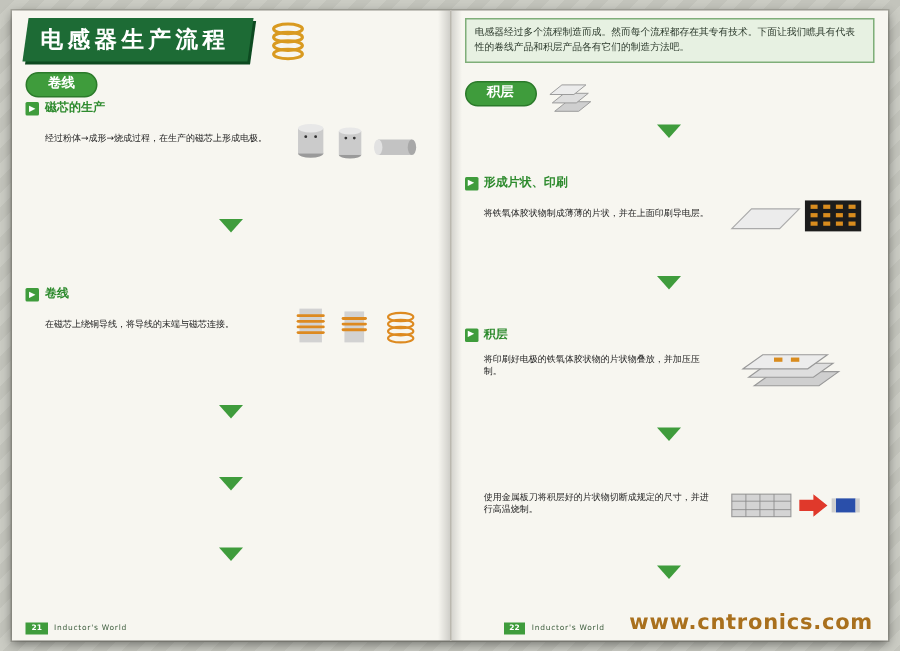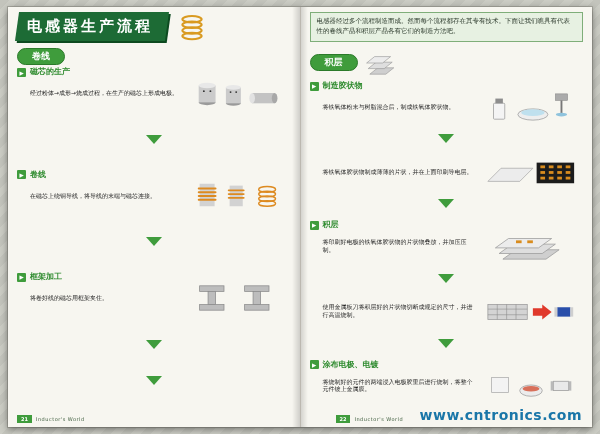--- a/index.html
+++ b/index.html
@@ -10,34 +10,34 @@
   .page{flex:1;position:relative;padding:5px 9px 4px 9px;display:flex;flex-direction:column;min-width:0}
   .page.left{border-right:1px solid #ddd9cf}
   .banner-row{display:flex;align-items:flex-start;gap:8px;margin-bottom:4px}
   .banner{background:#1d6b35;color:#fff;font-weight:bold;font-size:15px;letter-spacing:3px;padding:5px 14px 5px 10px;transform:skewX(-8deg);box-shadow:2px 2px 0 #0d4a20;white-space:nowrap}
   .banner span{display:inline-block;transform:skewX(8deg)}
   .coil-deco{width:34px;height:32px;flex:0 0 auto}
   .intro{background:#e7f1e2;border:1px solid #7fae79;color:#2c3a2c;font-size:6.5px;line-height:1.5;padding:4px 6px;margin-bottom:5px}
   .pill-row{display:flex;align-items:center;gap:6px;margin-bottom:3px}
   .pill{display:inline-block;background:#3f9c3c;color:#fff;font-weight:bold;font-size:9px;line-height:1;padding:3px 14px;border-radius:9px;border:1px solid #2b7a2a}
   .steps{display:flex;flex-direction:column;flex:1;justify-content:space-between}
-  .step-head{display:flex;align-items:flex-end;gap:4px}
+  .step-head{display:flex;align-items:center;gap:4px}
   .marker{width:9px;height:9px;background:#3f9c3c;border-radius:1px;color:#fff;font-size:5.5px;display:flex;align-items:center;justify-content:center;flex:0 0 auto}
   .marker::before{content:"▶"}
   .step-title{color:#2e8b2e;font-weight:bold;font-size:8px;line-height:1.1}
   .step-body{display:flex;align-items:center;gap:5px;padding:1px 0 0 13px}
   .desc{flex:1;font-size:6px;line-height:1.3;color:#1f1f1f;min-width:0}
   .illus{flex:0 0 auto}
   .illus svg{width:104px;height:30px;display:block}
   .arrow{align-self:center;width:0;height:0;border-left:8px solid transparent;border-right:8px solid transparent;border-top:9px solid #3f9c3c;margin:1px 0}
   .footer{display:flex;align-items:center;gap:4px;margin-top:3px;font-size:5px;color:#3a5a3a}
   .page.right .footer{padding-left:26px}
   .pageno{background:#3f9c3c;color:#fff;padding:1px 4px;font-size:5px;font-weight:bold}
   .brand{font-size:5px;letter-spacing:.5px}
-  .watermark{position:absolute;right:10px;bottom:4px;z-index:6;color:#0369a1;font-size:14px;font-weight:bold;letter-spacing:.5px;opacity:.9}
+  .watermark{position:absolute;right:10px;bottom:4px;z-index:6;color:#a16207;font-size:14px;font-weight:bold;letter-spacing:.5px;opacity:.9}
 </style>
 </head>
 <body>
 
 <div class="pages">
   <div class="fold"></div>
 
   <div class="page left">
     <div class="banner-row">
       <div class="banner"><span>电感器生产流程</span></div>
@@ -112,41 +112,20 @@
                   <ellipse cx="80" cy="15" rx="9" ry="3"></ellipse>
                   <ellipse cx="80" cy="20" rx="9" ry="3"></ellipse>
                   <ellipse cx="80" cy="25" rx="9" ry="3"></ellipse>
                 </g>
             </svg>
           </div>
         </div>
       </div>
       <div class="arrow"></div>
 
-      <div class="step">
-        <div class="step-head">
-            <span class="marker"></span>
-            <span class="step-title">框架加工</span>
-          </div>
-        <div class="step-body">
-          <div class="desc">将卷好线的磁芯用框架夹住。</div>
-          <div class="illus">
-            <svg viewBox="0 0 100 32">
-              <g fill="#bdbdbd" stroke="#8a8a8a" stroke-width="0.8">
-                <rect x="8" y="3" width="26" height="6"></rect>
-                  <rect x="17" y="9" width="8" height="14"></rect>
-                  <rect x="8" y="23" width="26" height="6"></rect>
-                <rect x="56" y="3" width="26" height="6"></rect>
-                  <rect x="65" y="9" width="8" height="14"></rect>
-                  <rect x="56" y="23" width="26" height="6"></rect>
-              </g>
-            </svg>
-          </div>
-        </div>
-      </div>
       <div class="arrow"></div>
 
       <div class="arrow"></div>
 
 
       <div class="footer">
         <span class="pageno">21</span>
         <span class="brand">Inductor's World</span>
       </div>
     </div>
@@ -159,43 +138,27 @@
       <span class="pill">积层</span>
       <svg class="coil-deco" viewBox="0 0 40 40">
         <polygon points="6,34 16,26 36,26 26,34" fill="#cfcfcf" stroke="#999" stroke-width="0.8"></polygon>
         <polygon points="4,27 14,19 34,19 24,27" fill="#dedede" stroke="#999" stroke-width="0.8"></polygon>
         <polygon points="2,20 12,12 32,12 22,20" fill="#ececec" stroke="#999" stroke-width="0.8"></polygon>
       </svg>
     </div>
 
     <div class="steps">
 
-      <div class="step">
-        <div class="step-head">
-            <span class="marker"></span>
-            <span class="step-title">制造胶状物</span>
-          </div>
-        <div class="step-body">
-          <div class="desc">将铁氧体粉末与树脂混合后，制成铁氧体胶状物。</div>
-          <div class="illus">
-            <svg viewBox="0 0 100 32">
-              <rect x="10" y="12" width="12" height="17" rx="1" fill="#f4f4f4" stroke="#999" stroke-width="0.8"></rect>
-                <rect x="12" y="7" width="8" height="5" fill="#8d8d8d"></rect>
-              <ellipse cx="52" cy="24" rx="16" ry="6" fill="#eeeeee" stroke="#999" stroke-width="0.8"></ellipse>
-                <ellipse cx="52" cy="22" rx="12.5" ry="3.5" fill="#bfe0ee"></ellipse>
-              <rect x="76" y="2" width="13" height="7" fill="#ababab" stroke="#888" stroke-width="0.6"></rect>
-                <rect x="81.5" y="9" width="2" height="14" fill="#777"></rect>
-                <ellipse cx="82.5" cy="24" rx="6" ry="2" fill="#8fc3dd"></ellipse>
-            </svg>
-          </div>
-        </div>
-      </div>
-      <div class="arrow"></div>
-
-      <div class="step">
+      <div class="arrow"></div>
+
+      <div class="step">
+        <div class="step-head">
+            <span class="marker"></span>
+            <span class="step-title">形成片状、印刷</span>
+          </div>
         <div class="step-body">
           <div class="desc">将铁氧体胶状物制成薄薄的片状，并在上面印刷导电层。</div>
           <div class="illus">
             <svg viewBox="0 0 100 32">
               <polygon points="4,26 18,12 52,12 38,26" fill="#ececec" stroke="#aaa" stroke-width="0.8"></polygon>
               <rect x="56" y="6" width="40" height="22" fill="#1c1c1c"></rect>
               <g fill="#d98c1e">
                 <rect x="60" y="9" width="5" height="3"></rect>
                   <rect x="69" y="9" width="5" height="3"></rect>
                   <rect x="78" y="9" width="5" height="3"></rect>
@@ -253,39 +216,20 @@
               <polygon points="52,13 62,13 62,9 72,17 62,25 62,21 52,21" fill="#e0392b"></polygon>
               <rect x="78" y="12" width="14" height="10" fill="#2a4faa"></rect>
                 <rect x="75" y="12" width="3" height="10" fill="#cfcfcf"></rect>
                 <rect x="92" y="12" width="3" height="10" fill="#cfcfcf"></rect>
             </svg>
           </div>
         </div>
       </div>
       <div class="arrow"></div>
 
-      <div class="step">
-        <div class="step-head">
-            <span class="marker"></span>
-            <span class="step-title">涂布电极、电镀</span>
-          </div>
-        <div class="step-body">
-          <div class="desc">将烧制好的元件的两端浸入电极胶里后进行烧制，将整个元件镀上金属膜。</div>
-          <div class="illus">
-            <svg viewBox="0 0 100 32">
-              <rect x="8" y="8" width="18" height="16" fill="#f3f3f3" stroke="#aaa" stroke-width="0.8"></rect>
-              <ellipse cx="50" cy="22" rx="12" ry="6" fill="#ececec" stroke="#999" stroke-width="0.8"></ellipse>
-                <ellipse cx="50" cy="20" rx="9" ry="3" fill="#d8705a"></ellipse>
-              <rect x="74" y="12" width="16" height="10" fill="#e9e9e9" stroke="#999" stroke-width="0.8"></rect>
-                <rect x="71" y="12" width="3" height="10" fill="#b9b9b9"></rect>
-                <rect x="90" y="12" width="3" height="10" fill="#b9b9b9"></rect>
-            </svg>
-          </div>
-        </div>
-      </div>
 
       <div class="footer">
         <span class="pageno">22</span>
         <span class="brand">Inductor's World</span>
       </div>
     </div>
   </div>
 
   <div class="watermark">www.cntronics.com</div>
 </div>

